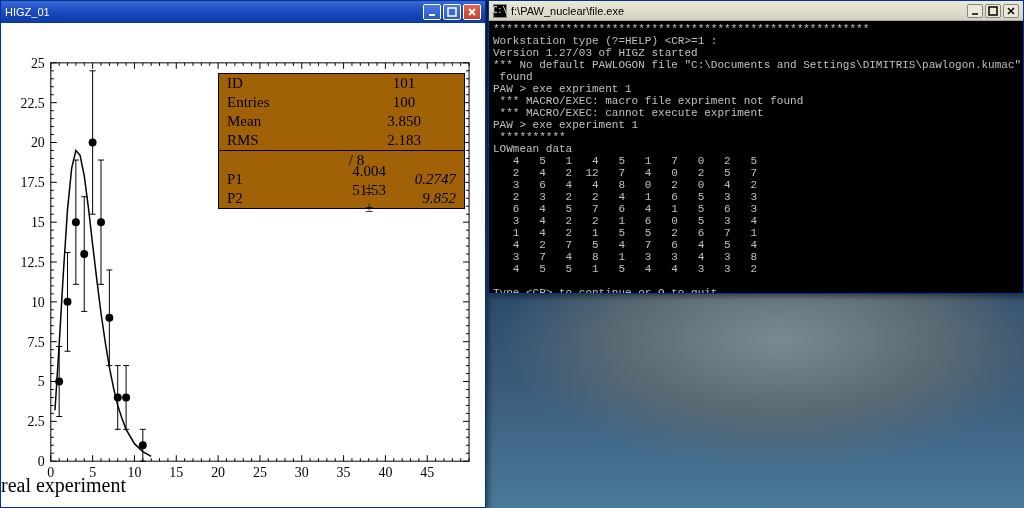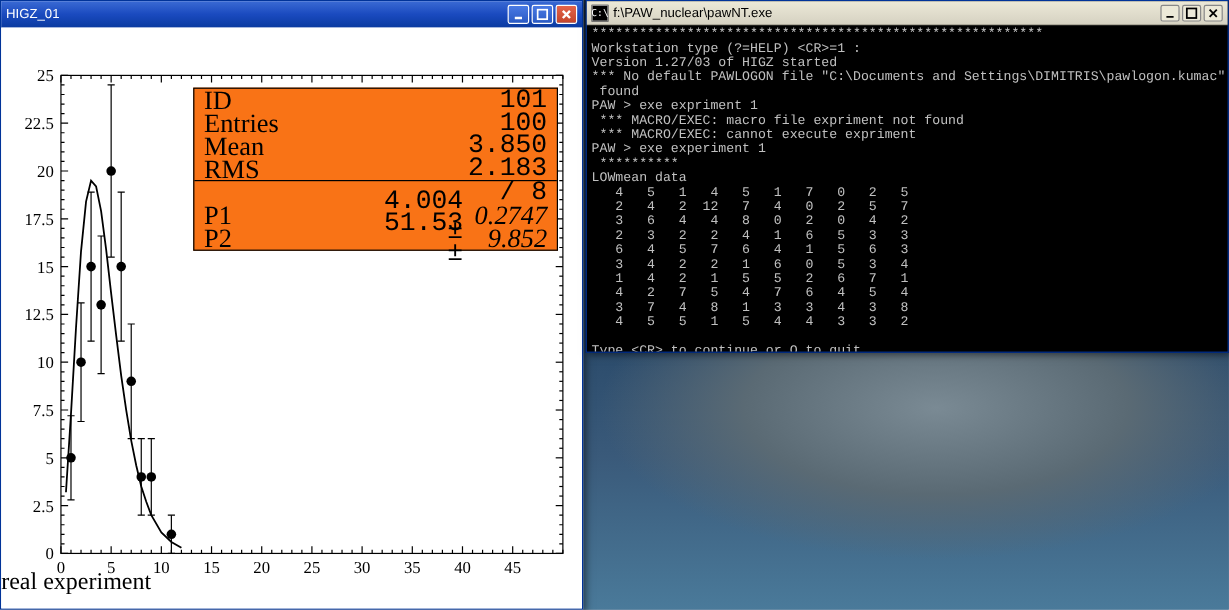--- a/index.html
+++ b/index.html
@@ -38,27 +38,27 @@
 
 
 .higz { left:0; top:0; width:486px; height:508px; background:#fff; }
 .plot-area { position:relative; background:#fff; width:100%; height:calc(100% - 22px); }
 .plot-svg { position:absolute; inset:0; }
 .xlabel {
   position:absolute; bottom:10px; left:0; right:0; text-align:left;
   font-family:"Times New Roman", serif; font-size:20px;
 }
 .statbox {
-  position:absolute; top:50px; right:20px; width:304px;
-  border:1px solid #000; background:#f97316;
-  font-family:"Times New Roman", serif; font-size:22px;
+  position:absolute; top:50px; right:20px; width:247px;
+  border:1px solid #000; background:#a16207;
+  font-family:"Times New Roman", serif; font-size:15px;
 }
 .statrow { display:flex; padding:0 8px; height:19px; align-items:center; }
 .statrow .lab { width:95px; }
-.statrow .val { flex:1; text-align:right; padding-left:30px;font-family:Liberation Mono, monospace; }
+.statrow .val { flex:1; text-align:center; padding-left:30px; }
 .statrow .err { width:70px; text-align:right;font-style:italic; }
 .statbox hr { border:0; border-top:1px solid #000; }
 
 
 .console { left:488px; top:0; width:536px; height:294px; background:#000; }
 .console .titlebar {
   background: linear-gradient(180deg,#ece9d8,#d6d2c2);
   color:#000; border-bottom:1px solid #aca899; height:20px;
 }
 .console .titlebar .icon-cmd {
@@ -405,21 +405,21 @@
           <span class="err">9.852</span>
         </div>
     </div>
     <div class="xlabel">real experiment</div>
   </div>
 </div>
 
 <div class="window console">
   <div class="titlebar">
     <span class="icon-cmd">C:\</span>
-    <span>f:\PAW_nuclear\pawNT.exe</span>
+    <span>f:\PAW_nuclear\file.exe</span>
     <span class="spacer"></span>
     <div class="tb-btns">
       <div class="tb-btn">
           <svg viewBox="0 0 10 10">
             <line x1="2" y1="8" x2="8" y2="8" stroke="#000" stroke-width="1.5"></line>
           </svg>
         </div>
       <div class="tb-btn">
           <svg viewBox="0 0 10 10">
             <rect x="1" y="1" width="8" height="8" fill="none" stroke="#000" stroke-width="1.5"></rect>

